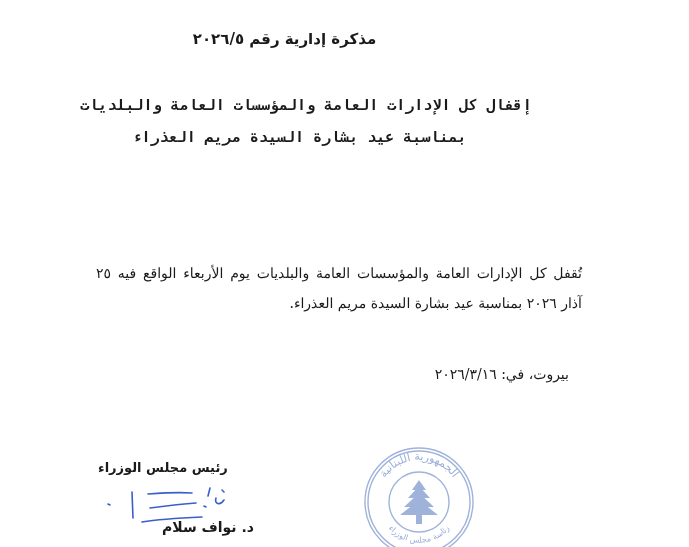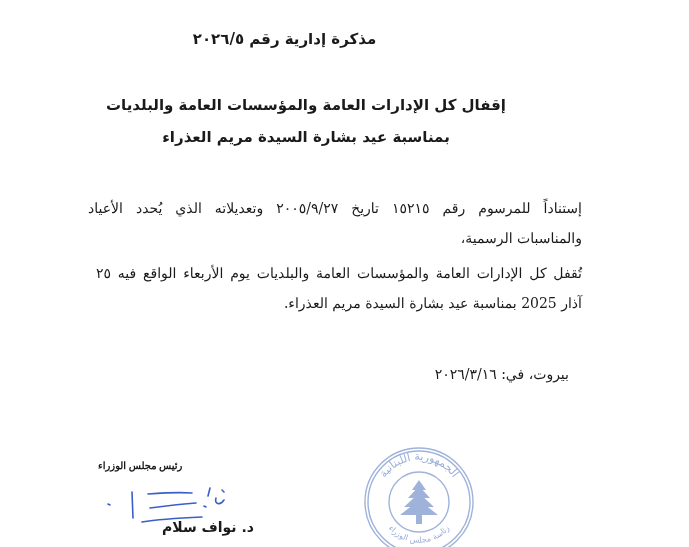--- a/index.html
+++ b/index.html
@@ -6,52 +6,48 @@
     body {
       width: 689px; height: 547px; overflow: hidden;
       background: #ffffff; position: relative;
       font-family: "DejaVu Serif", "Liberation Serif", serif;
       color: #1a1a1a;
     }
     .page { position: absolute; inset: 0; direction: rtl; }
     .abs { position: absolute; white-space: nowrap; }
     .bold { font-family: "DejaVu Sans", "Liberation Sans", sans-serif; font-weight: bold; }
     .memo-title { top: 30px; left: 0; width: 549px; text-align: center; font-size: 15px; padding-left: 20px; box-sizing: border-box;}
-    .subject { left: 0; width: 592px; text-align: center; font-size: 15px; padding-left: 20px; box-sizing: border-box;}
+    .subject { left: 0; width: 592px; text-align: center; font-size: 15px; padding-left: 20px; box-sizing: border-box; font-family: Liberation Mono, monospace;}
     .subject.l1 { top: 96px; }
-    .subject.l2 { top: 128px; }
+    .subject.l2 { top: 128px; padding-left: 7px; }
     .para { position: absolute; right: 107px; left: 88px; font-size: 14px; line-height: 30px; }
     .para .line { display: block; white-space: nowrap; }
     .para .justify { text-align: justify; text-align-last: justify; }
     .p1 { top: 193px; }
     .p2 { top: 258px; margin-left: 8px; }
     .date-line { top: 366px; right: 120px; font-size: 14px; }
-    .sig-title { top: 460px; left: 98px; font-size: 10px; font-family: Liberation Serif, serif; }
+    .sig-title { top: 460px; left: 98px; font-size: 13px; }
     .sig-name { top: 519px; left: 138px; font-size: 14px; margin-left: 24px; }
     .signature { position: absolute; left: 100px; top: 482px; width: 140px; height: 45px; }
     .stamp { position: absolute; left: 360px; top: 440px; width: 118px; height: 118px; }
   </style>
 </head>
 <body>
 
 <div class="page">
 
   <div class="abs memo-title bold">مذكرة إدارية رقم ٢٠٢٦/٥</div>
 
   <div class="abs subject l1 bold">إقفال كل الإدارات العامة والمؤسسات العامة والبلديات</div>
   <div class="abs subject l2 bold">بمناسبة عيد بشارة السيدة مريم العذراء</div>
 
-  <div class="para p1">
-    <span class="line justify">إستناداً للمرسوم رقم ١٥٢١٥ تاريخ ٢٠٠٥/٩/٢٧ وتعديلاته الذي يُحدد الأعياد</span>
-    <span class="line">والمناسبات الرسمية،</span>
-  </div>
 
   <div class="para p2">
     <span class="line justify">تُقفل كل الإدارات العامة والمؤسسات العامة والبلديات يوم الأربعاء الواقع فيه ٢٥</span>
-    <span class="line">آذار 2025 بمناسبة عيد بشارة السيدة مريم العذراء.</span>
+    <span class="line">آذار ٢٠٢٦ بمناسبة عيد بشارة السيدة مريم العذراء.</span>
   </div>
 
   <div class="abs date-line">بيروت، في: ٢٠٢٦/٣/١٦</div>
 
   <div class="abs sig-title bold">رئيس مجلس الوزراء</div>
 
   <svg class="signature" viewBox="0 0 140 45">
     <g fill="none" stroke="#3a5fc8" stroke-width="1.6" stroke-linecap="round">
       <path d="M8 22 L10 23"></path>
       <path d="M32 10 L33 36"></path>

